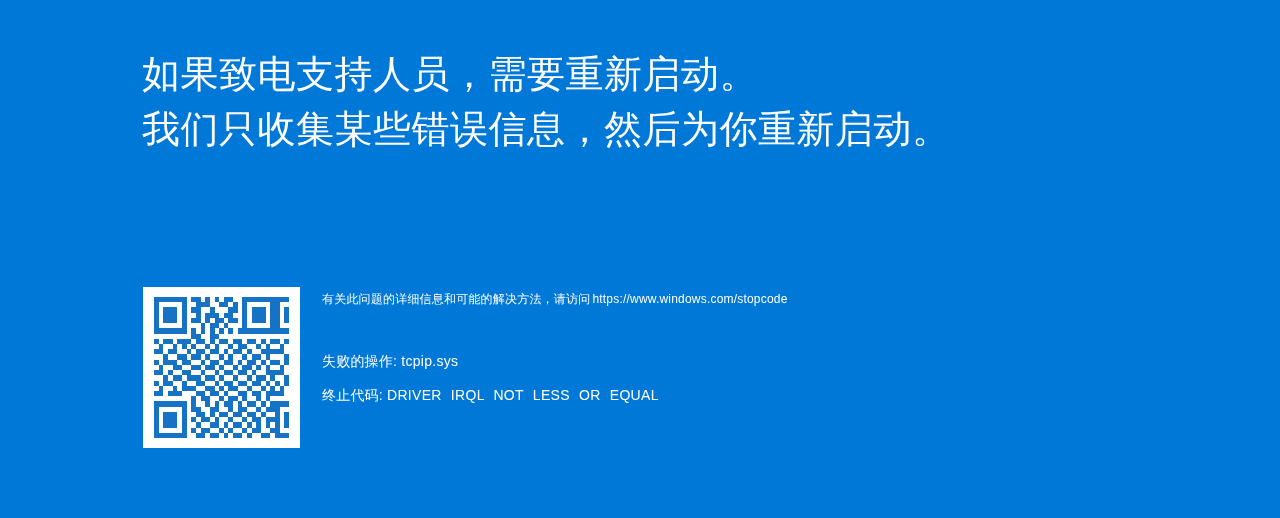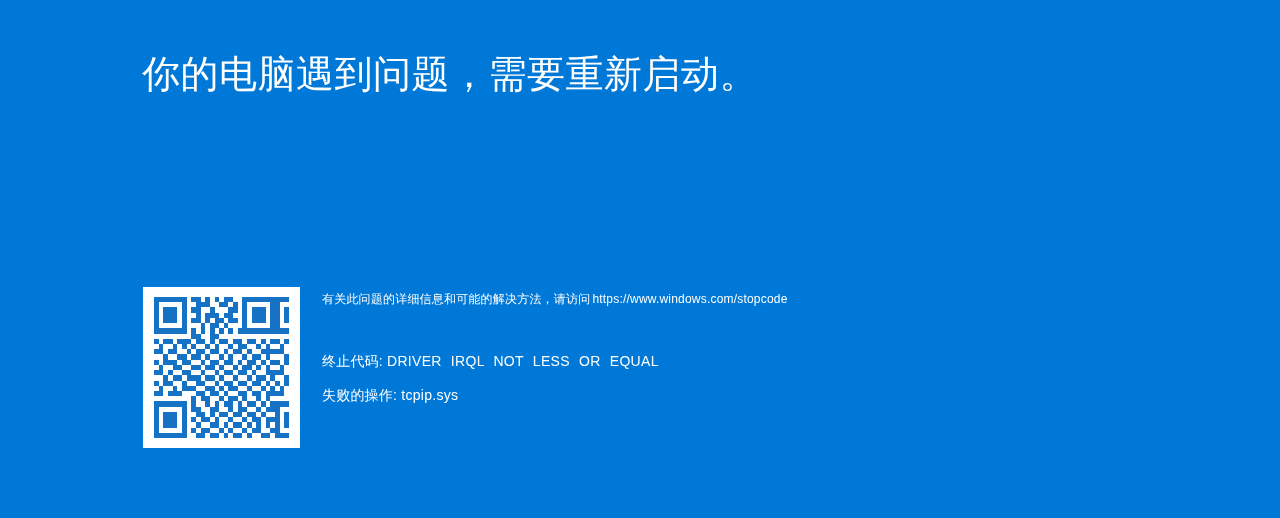--- a/index.html
+++ b/index.html
@@ -122,21 +122,22 @@
   .info-detail .d-value.spaced {
     word-spacing: 5px;
   }
 </style>
 </head>
 <body>
 
 <div id="bsod">
 
   <div class="headline">
-    <span class="hl-line">你的电脑遇到问题，需要重新启动。</span>
+    <span class="hl-line">如果致电支持人员，需要重新启动。</span>
+    <span class="hl-line">我们只收集某些错误信息，然后为你重新启动。</span>
   </div>
 
 
   <div class="info-area">
 
     <div class="qr-wrap">
       <div class="qr-grid" id="qr-grid" style="grid-template-columns: repeat(29, 1fr); grid-template-rows: repeat(27, 1fr);">
           <i style="background: rgb(21, 114, 196);"></i>
           <i style="background: rgb(21, 114, 196);"></i>
           <i style="background: rgb(21, 114, 196);"></i>
@@ -922,19 +923,19 @@
           <i style="background: rgb(21, 114, 196);"></i>
         </div>
     </div>
 
     <div class="info-text">
       <div class="info-lead">
         <span>有关此问题的详细信息和可能的解决方法，请访问</span><span class="lead-url">https://www.windows.com/stopcode</span>
       </div>
 
       <div class="info-detail">
+        <span class="d-line"><span>失败的操作:</span> <span class="d-value">tcpip.sys</span></span>
         <span class="d-line"><span>终止代码:</span> <span class="d-value spaced">DRIVER IRQL NOT LESS OR EQUAL</span></span>
-        <span class="d-line"><span>失败的操作:</span> <span class="d-value">tcpip.sys</span></span>
       </div>
     </div>
 
   </div>
 </div>
 
 </body></html>

